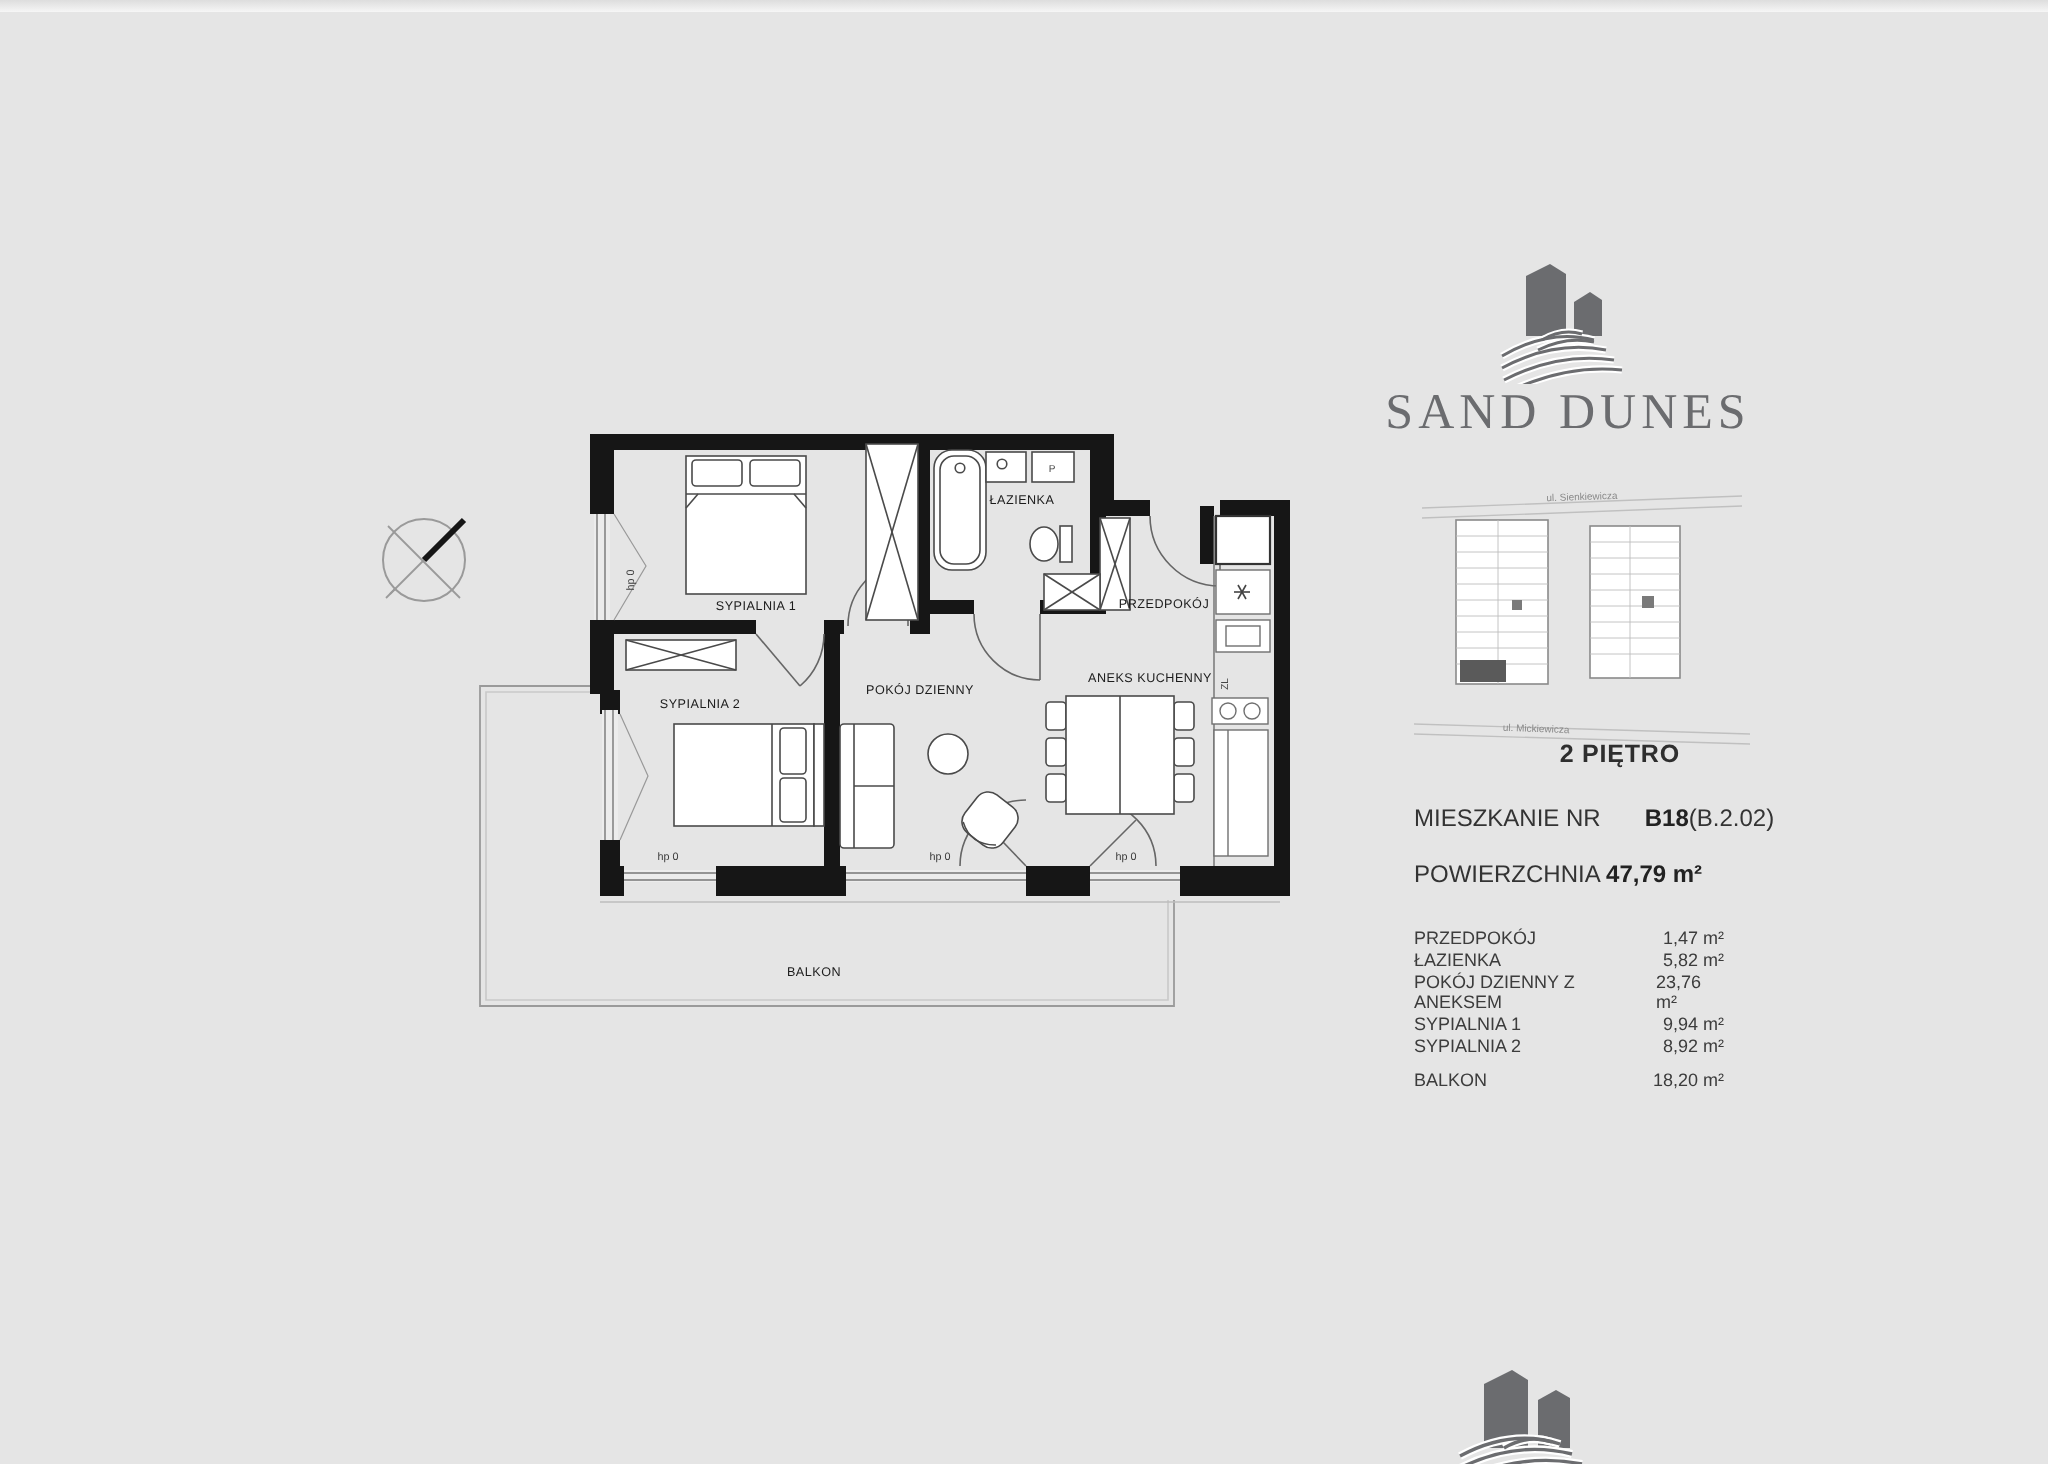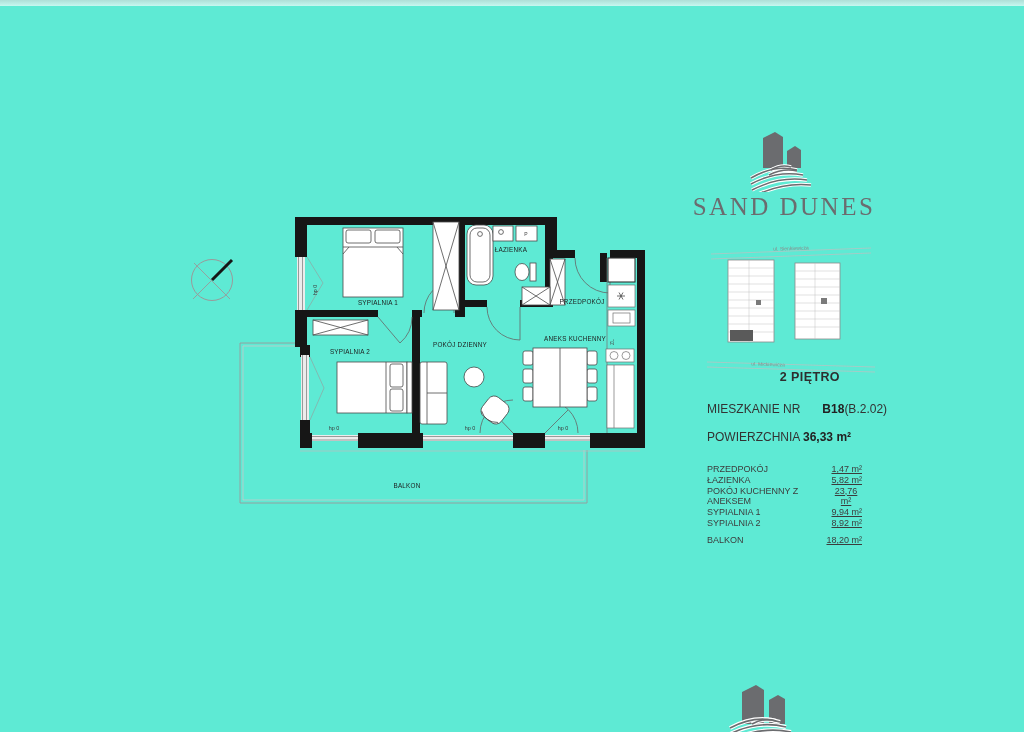--- a/index.html
+++ b/index.html
@@ -1,36 +1,36 @@
 <!DOCTYPE html>
 <html><head>
 <meta charset="utf-8">
 <style>
   html,body{margin:0;padding:0;background:#fff;}
-  .page{position:relative;width:1024px;height:732px;background:#5eead4;overflow:hidden;
+  .page{position:relative;width:1024px;height:732px;background:#e5e5e5;overflow:hidden;
         font-family:"Liberation Sans",sans-serif;color:#333;}
   .scan-edge{position:absolute;left:0;top:0;width:100%;height:6px;
         background:linear-gradient(#d9d9d9,#ffffff);opacity:.65;}
   .abs{position:absolute;}
   
   .brand-name{position:absolute;left:688px;top:193px;width:192px;text-align:center;
         font-family:"Liberation Serif",serif;font-size:25px;letter-spacing:2.5px;
         color:#6b6c6f;white-space:nowrap;}
   
   .floor-label{position:absolute;left:728px;top:370px;width:112px;text-align:right;
         font-size:12.5px;font-weight:600;color:#2e2e2e;letter-spacing:.4px;}
   
   .apt-line{position:absolute;left:707px;white-space:nowrap;font-size:12px;color:#333;}
   .apt-line b{font-weight:700;color:#222;}
   .apt-num{margin-left:22px;}
   .apt-code{margin-left:0;}
   
   .room-list{position:absolute;left:707px;top:464px;width:155px;font-size:9px;color:#3c3c3c;}
   .room-row{display:flex;justify-content:space-between;line-height:10.8px;}
-  .room-row .val{text-align:center;text-decoration:underline;}
+  .room-row .val{text-align:left;}
   .balkon-row{margin-top:6px;}
   svg text{font-family:"Liberation Sans",sans-serif;}
   .plan-label{font-size:6.3px;fill:#1c1c1c;letter-spacing:.25px;}
   .hp-label{font-size:5.4px;fill:#3a3a3a;}
   .fix-label{font-size:5px;fill:#444;}
   .street-label{font-size:5px;fill:#8a8a8a;}
 </style>
 </head>
 <body>
 
@@ -283,34 +283,34 @@
       <rect x="118" y="60" width="6" height="6" fill="#7a7a7a" stroke="none"></rect>
     </g>
   </svg>
 
   <div class="floor-label">2 PIĘTRO</div>
 
   <div class="apt-line" style="top:402px;">
     <span>MIESZKANIE NR</span><b class="apt-num">B18</b><span class="apt-code">(B.2.02)</span>
   </div>
   <div class="apt-line" style="top:430px;">
-    <span>POWIERZCHNIA</span> <b>36,33 m²</b>
+    <span>POWIERZCHNIA</span> <b>47,79 m²</b>
   </div>
 
   <div class="room-list">
     <div class="room-row">
       <span>PRZEDPOKÓJ</span>
       <span class="val">1,47 m²</span>
     </div>
     <div class="room-row">
       <span>ŁAZIENKA</span>
       <span class="val">5,82 m²</span>
     </div>
     <div class="room-row">
-      <span>POKÓJ KUCHENNY Z ANEKSEM</span>
+      <span>POKÓJ DZIENNY Z ANEKSEM</span>
       <span class="val">23,76 m²</span>
     </div>
     <div class="room-row">
       <span>SYPIALNIA 1</span>
       <span class="val">9,94 m²</span>
     </div>
     <div class="room-row">
       <span>SYPIALNIA 2</span>
       <span class="val">8,92 m²</span>
     </div>

